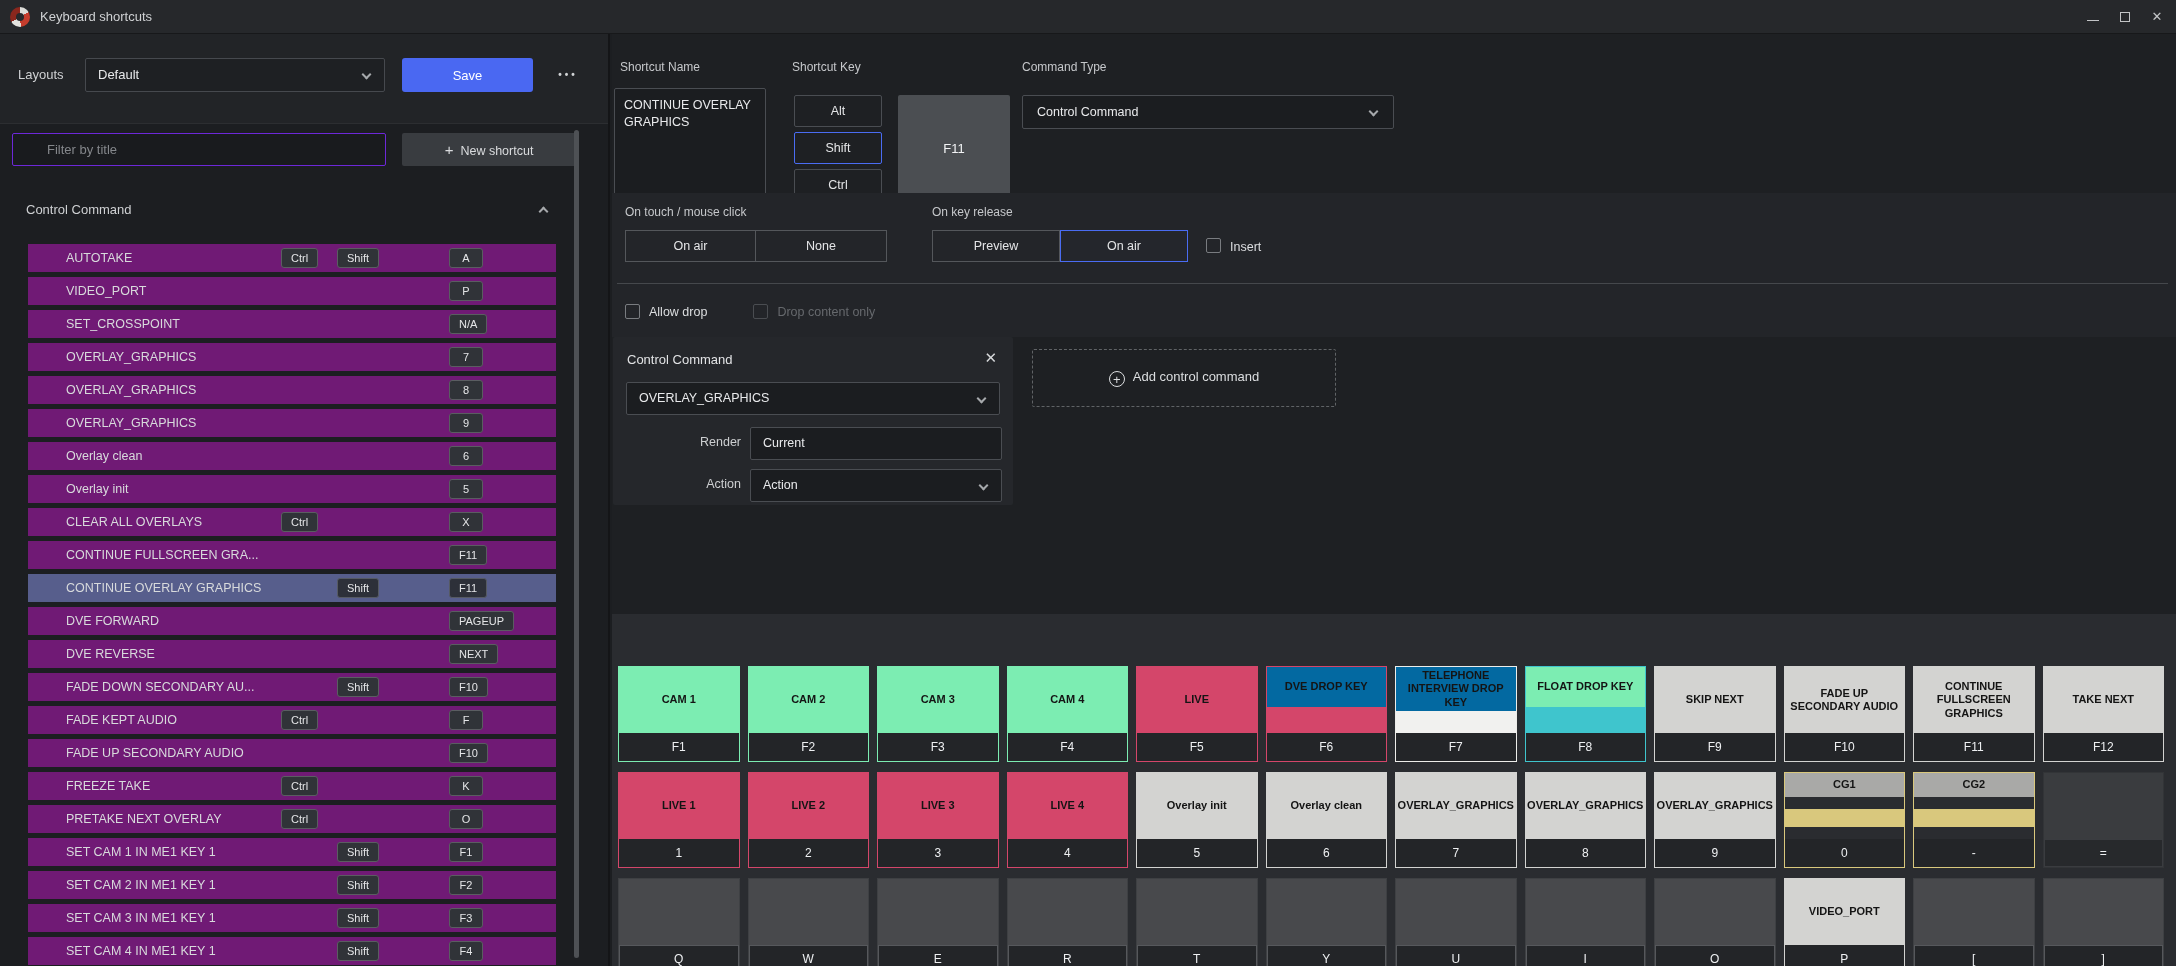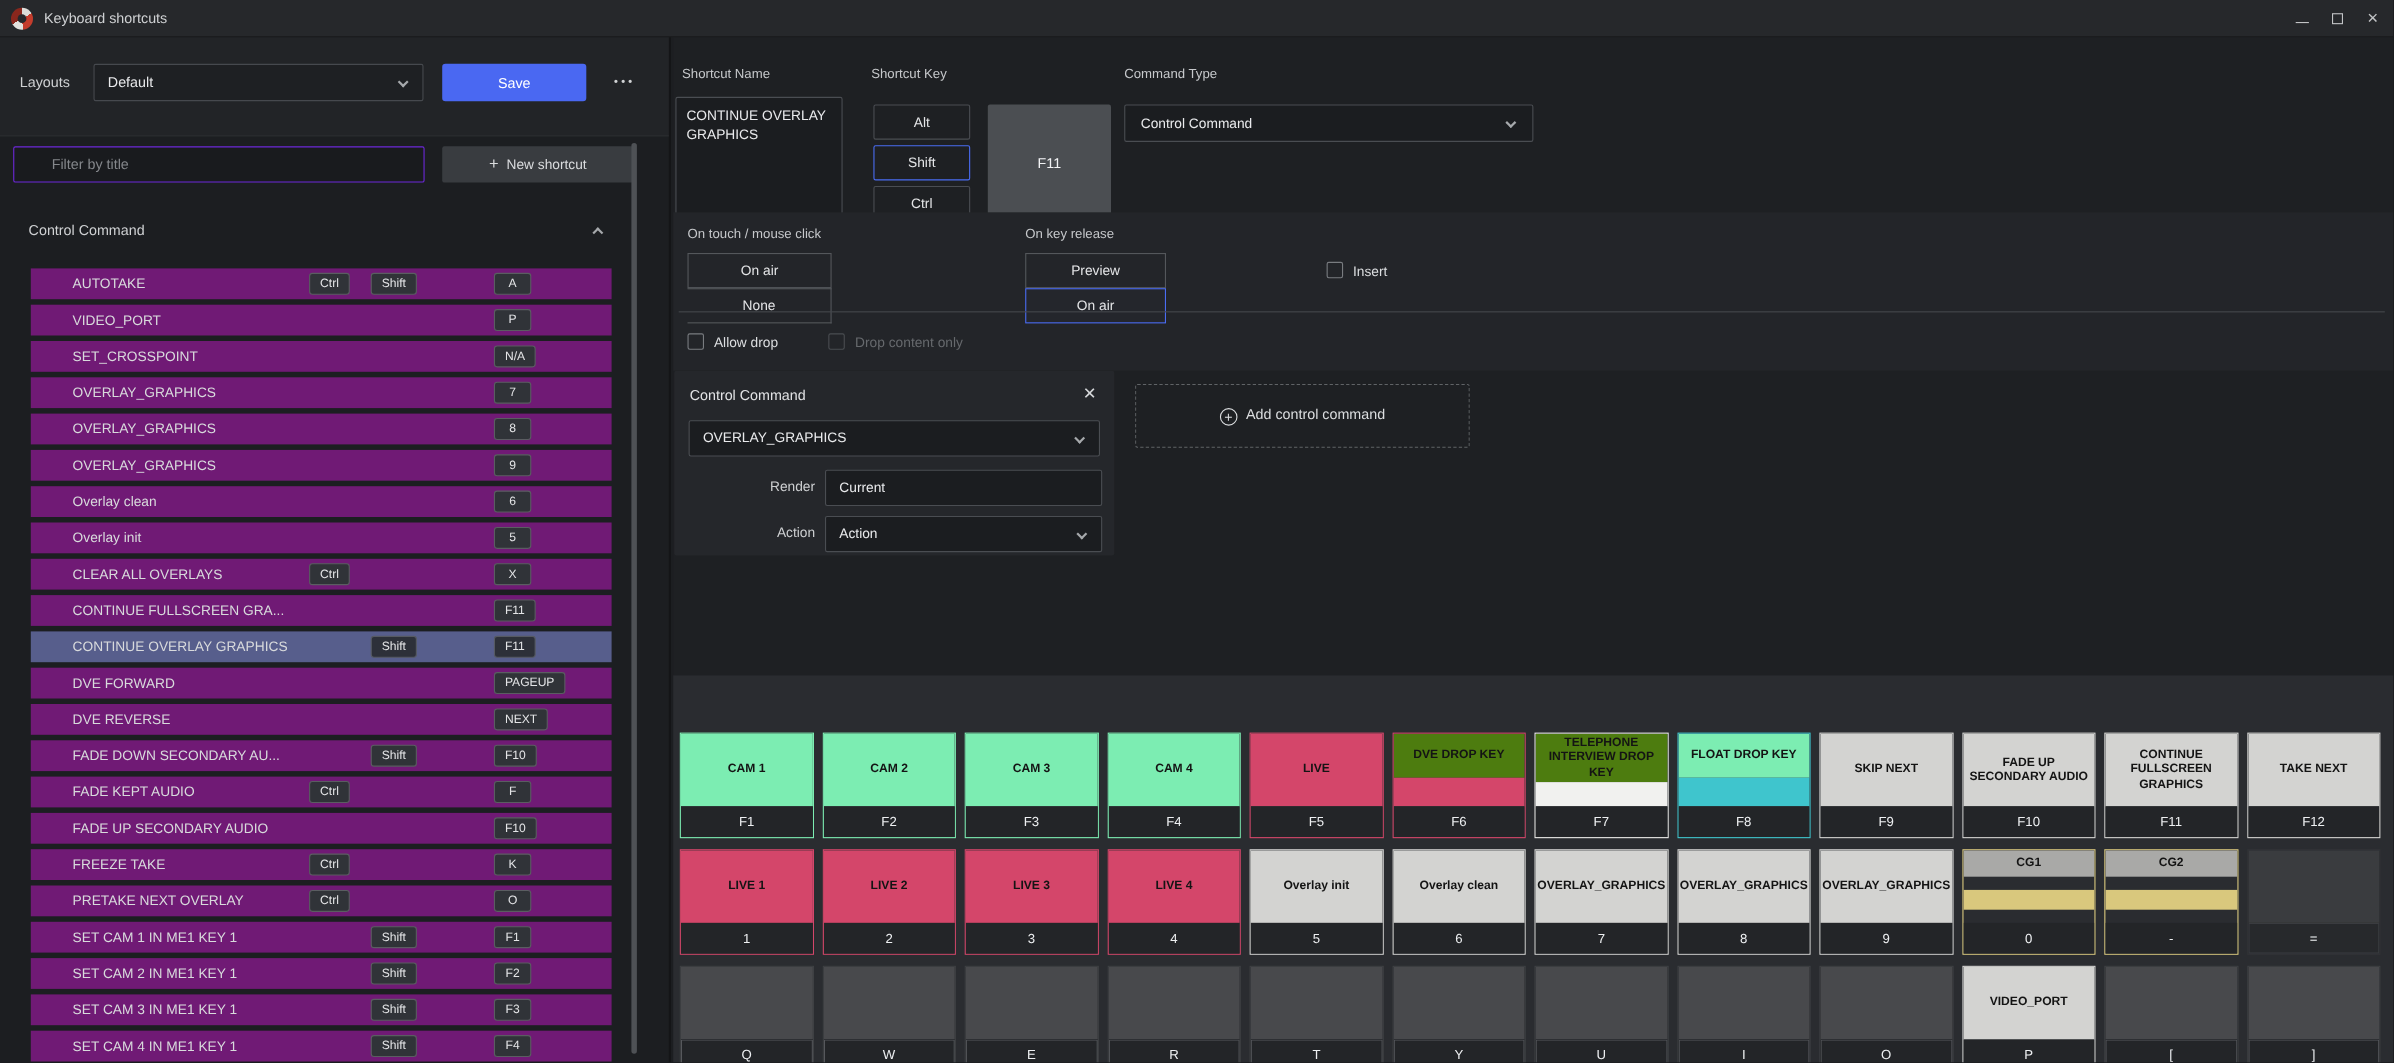--- a/index.html
+++ b/index.html
@@ -75,21 +75,21 @@
     border-radius:2px; color:#e4e5e7; font-size:12.5px; cursor:pointer; text-align:center; line-height:30px; }
   .mod-btn.active { border:1px solid #4a6cf2; }
   .key-display { position:absolute; left:286px; top:61px; width:112px; height:106px; background:#4b4e52;
     border-radius:2px; color:#f2f3f5; font-size:13px; display:flex; align-items:center; justify-content:center; }
   .ct-select { position:absolute; left:410px; top:61px; width:372px; height:34px; line-height:32px;
     padding:0 14px; cursor:pointer; }
   .ct-select .chev { position:absolute; right:16px; top:12px; }
 
   .mid-band { position:absolute; left:0; top:159px; width:1564px; height:144px; background:#232529; }
   .divider { position:absolute; left:5px; top:90px; width:1551px; height:1px; background:#45484c; }
-  .seg-group { position:absolute; top:37px; height:24px; display:flex;flex-direction:column; }
+  .seg-group { position:absolute; top:37px; height:24px; display:flex; }
   .seg { width:131px; height:32px; border:1px solid #54575b; color:#e4e5e7; font-size:12.5px;
     text-align:center; line-height:30px; cursor:pointer; background:transparent; }
   .seg + .seg { border-left:none; }
   .seg.active { border:1px solid #4a6cf2; background:#24262c; }
   .seg.active + .seg, .seg + .seg.active { border-left:1px solid #4a6cf2; }
   .checkbox { display:inline-block; width:15px; height:15px; border:1px solid #797c80; border-radius:2px;
     background:transparent; vertical-align:middle; cursor:pointer; }
   .checkbox.disabled { border-color:#4a4d51; cursor:default; }
   .cb-label { font-size:12.5px; color:#dcdee0; vertical-align:middle; }
   .cb-label.disabled { color:#66696d; }
@@ -117,21 +117,21 @@
   .krow { position:absolute; left:6px; width:1546px; height:96px; display:grid;
     grid-template-columns:repeat(12,1fr); grid-gap:8px; }
   .key { display:flex; flex-direction:column; border:1px solid #3c3e41; cursor:pointer; overflow:hidden; }
   .kmain { flex:1; display:flex; align-items:center; justify-content:center; text-align:center;
     font-size:11px; font-weight:bold; color:#141414; padding:2px 3px; line-height:1.2; }
   .kstripe { height:26px; }
   .kbar { height:28px; background:#232528; color:#eef0f2; font-size:12px; display:flex;
     align-items:center; justify-content:center; }
   .k-green { border-color:#7cedb2; } .k-green .kmain { background:#7cedb2; }
   .k-red   { border-color:#d4466a; } .k-red .kmain   { background:#d4466a; }
-  .k-yellow .kmain { background:#4d7c0f; }
+  .k-yellow .kmain { background:#0369a1; }
   .k-gray  { border-color:#d3d3d1; } .k-gray .kmain  { background:#d3d3d1; }
   .k-cg .kmain { background:#a9a9a7; }
   .st-red   { border-color:#d4466a; } .st-red .kstripe   { background:#d4466a; height:26px; }
   .st-white { border-color:#ededea; } .st-white .kstripe { background:#f1f1ef; height:22px; }
   .st-cyan  { border-color:#3fc5cd; } .st-cyan .kstripe  { background:#3fc5cd; height:26px; }
   .st-khaki { border-color:#d9c87d;gap:12px; } .st-khaki .kstripe { background:#d9c87d; height:18px; }
   .k-empty { border-color:#3e4043; } .k-empty .kmain { background:#48494c; }
   .k-empty .kbar { box-shadow:inset 0 0 0 1px #56585c; }
   .k-unused { border-color:#323437; } .k-unused .kmain { background:#3a3c3f; }
   .k-unused .kbar { background:#27292c; box-shadow:inset 0 0 0 1px #3a3c40; }

